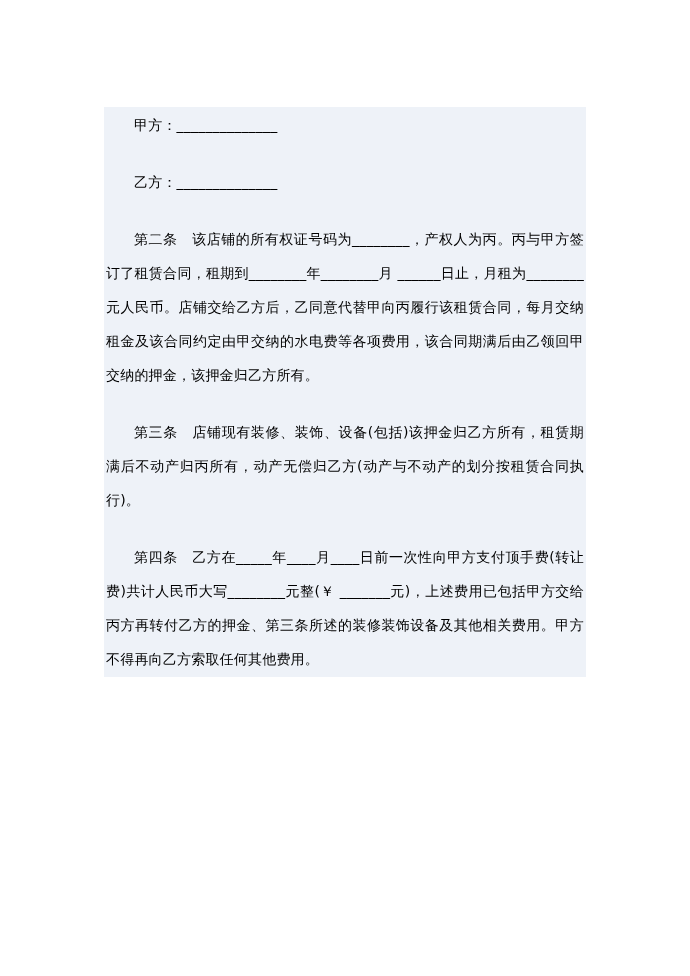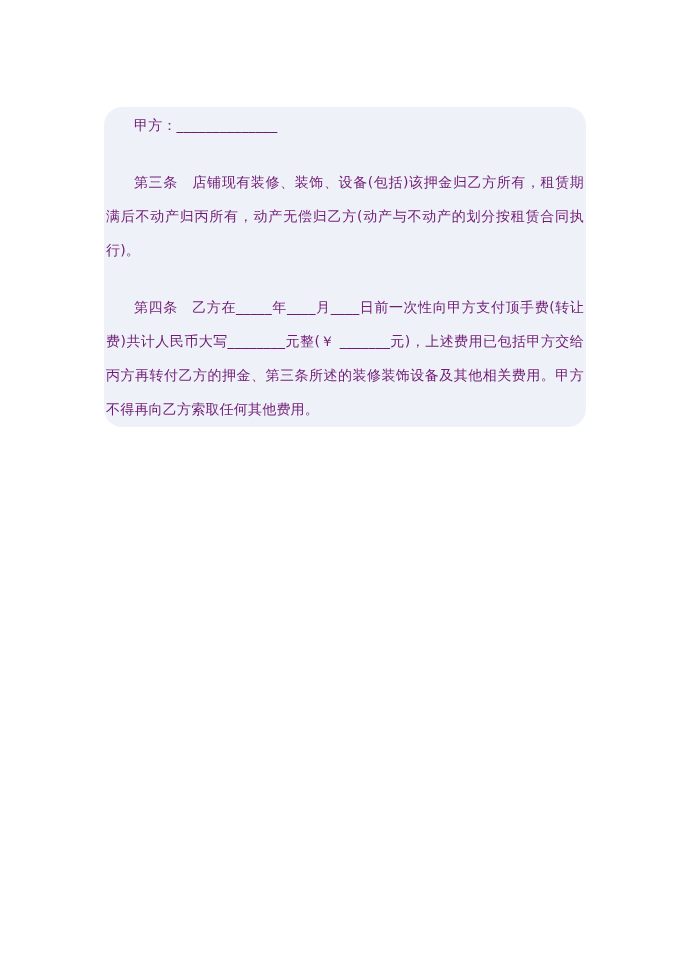--- a/index.html
+++ b/index.html
@@ -25,17 +25,19 @@
     .contract p {
       margin: 23px 0;
       text-indent: 2em;
     }
     .contract p:first-child { margin-top: 0; }
     .contract p:last-child  { margin-bottom: 0; }
   </style>
 </head>
 <body style="background: rgb(255, 255, 255);">
 
-<div class="contract" style="background: rgb(238, 242, 248); color: #701a75; border-radius: 18px;">
+<div class="contract" style="background: rgb(238, 242, 248); color: #000000;">
   <p>甲方：______________</p>
+  <p>乙方：______________</p>
+  <p>第二条　该店铺的所有权证号码为________，产权人为丙。丙与甲方签订了租赁合同，租期到________年________月 ______日止，月租为________元人民币。店铺交给乙方后，乙同意代替甲向丙履行该租赁合同，每月交纳租金及该合同约定由甲交纳的水电费等各项费用，该合同期满后由乙领回甲交纳的押金，该押金归乙方所有。</p>
   <p>第三条　店铺现有装修、装饰、设备(包括)该押金归乙方所有，租赁期满后不动产归丙所有，动产无偿归乙方(动产与不动产的划分按租赁合同执行)。</p>
   <p>第四条　乙方在_____年____月____日前一次性向甲方支付顶手费(转让费)共计人民币大写________元整(￥ _______元)，上述费用已包括甲方交给丙方再转付乙方的押金、第三条所述的装修装饰设备及其他相关费用。甲方不得再向乙方索取任何其他费用。</p>
 </div>
 
 </body></html>

